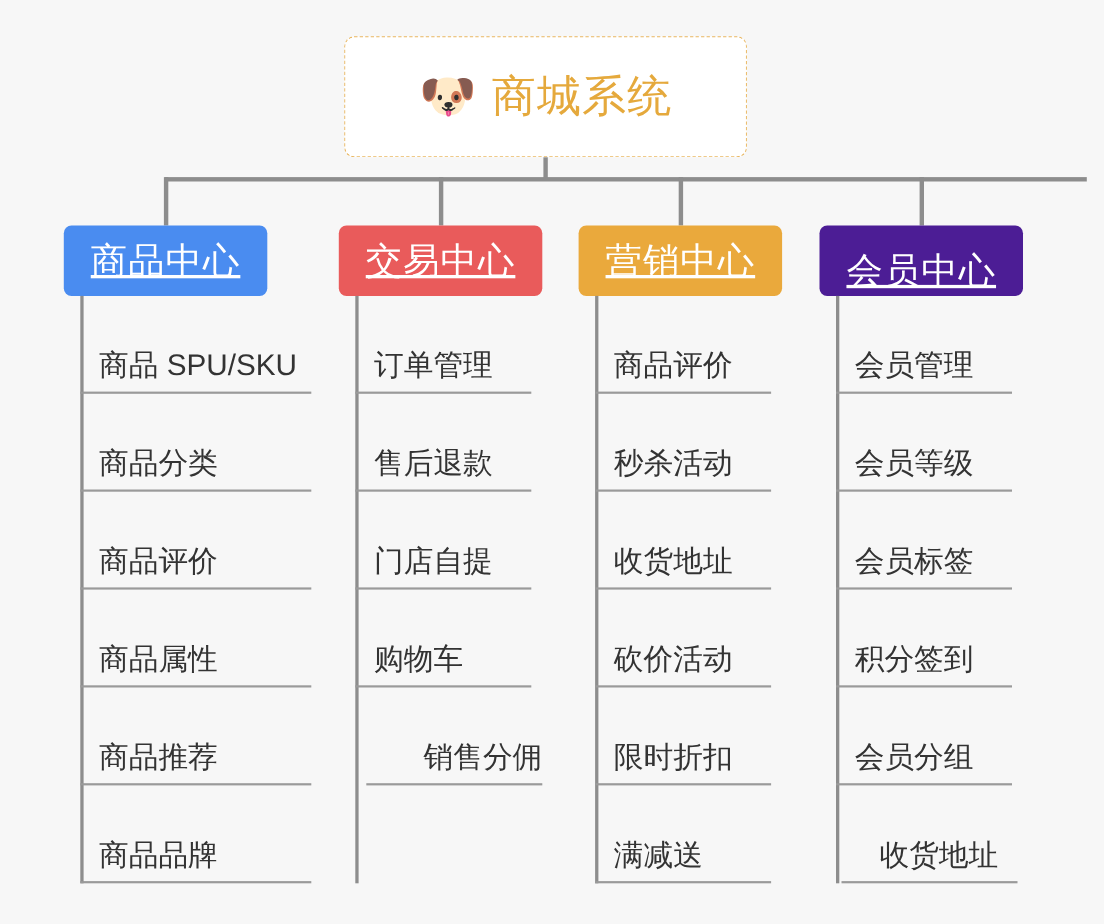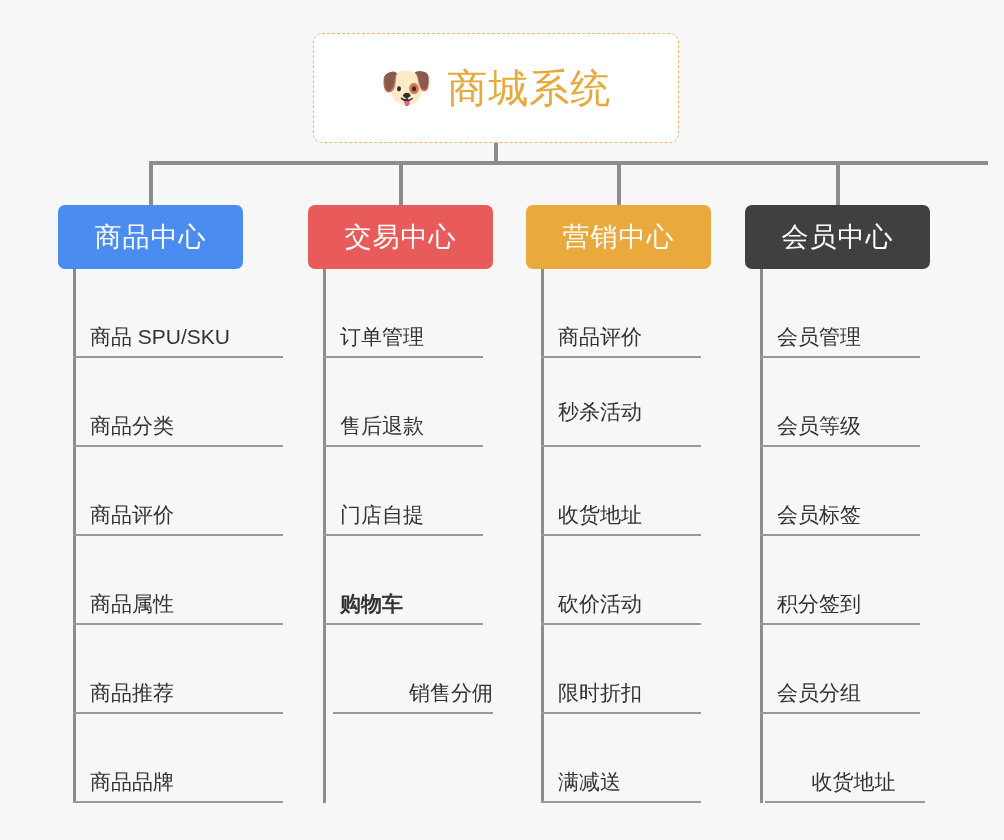--- a/index.html
+++ b/index.html
@@ -78,24 +78,25 @@
     position: absolute;
     top: 205px;
   }
   .cat-box {
     height: 64px;
     border-radius: 7px;
     display: flex;
     align-items: center;
     justify-content: center;
     color: #ffffff;
-    font-size: 27px;
+    font-size: 33px;
     letter-spacing: 1px;
     white-space: nowrap;
     box-sizing: border-box;
+    text-decoration: underline;
   }
 
   
   .leaf-list {
     position: relative;
     margin-top: 0;
     padding-top: 0;
   }
   .leaf-spine {
     position: absolute;
@@ -107,21 +108,21 @@
   .leaf-item {
     position: relative;
     height: 89px;
     box-sizing: border-box;
     display: flex;
     flex-direction: column;
     justify-content: flex-end;
     padding-left: 30px;
   }
   .leaf-label {
-    font-size: 21px;
+    font-size: 27px;
     color: #333333;
     line-height: 1.1;
     white-space: nowrap;
     padding-bottom: 8px;
   }
   .leaf-rule {
     height: 2px;
     background: #9a9a9a;
   }
 </style>
@@ -189,41 +190,41 @@
             <div class="leaf-rule" style="width: 160px; margin-left: -17px;"></div>
           </div>
           <div class="leaf-item" style="padding-left: 32px;">
             <div class="leaf-label">售后退款</div>
             <div class="leaf-rule" style="width: 160px; margin-left: -17px;"></div>
           </div>
           <div class="leaf-item" style="padding-left: 32px;">
             <div class="leaf-label">门店自提</div>
             <div class="leaf-rule" style="width: 160px; margin-left: -17px;"></div>
           </div>
-          <div class="leaf-item" style="padding-left: 32px; font-weight: bold;">
+          <div class="leaf-item" style="padding-left: 32px;">
             <div class="leaf-label">购物车</div>
             <div class="leaf-rule" style="width: 160px; margin-left: -17px;"></div>
           </div>
           <div class="leaf-item" style="padding-left: 32px; align-items: flex-end;">
             <div class="leaf-label">销售分佣</div>
             <div class="leaf-rule" style="width: 160px; margin-left: -17px;"></div>
           </div>
         </div>
       </div>
       <div class="column" style="left: 526px; width: 185px;">
         <div class="cat-box" style="background: rgb(234, 169, 60);">
           <span>营销中心</span>
         </div>
         <div class="leaf-list">
           <div class="leaf-spine" style="left: 15px; height: 534px;"></div>
           <div class="leaf-item" style="padding-left: 32px;">
             <div class="leaf-label">商品评价</div>
             <div class="leaf-rule" style="width: 160px; margin-left: -17px;"></div>
           </div>
-          <div class="leaf-item" style="padding-left: 32px; gap: 14px;">
+          <div class="leaf-item" style="padding-left: 32px;">
             <div class="leaf-label">秒杀活动</div>
             <div class="leaf-rule" style="width: 160px; margin-left: -17px;"></div>
           </div>
           <div class="leaf-item" style="padding-left: 32px;">
             <div class="leaf-label">收货地址</div>
             <div class="leaf-rule" style="width: 160px; margin-left: -17px;"></div>
           </div>
           <div class="leaf-item" style="padding-left: 32px;">
             <div class="leaf-label">砍价活动</div>
             <div class="leaf-rule" style="width: 160px; margin-left: -17px;"></div>
@@ -232,21 +233,21 @@
             <div class="leaf-label">限时折扣</div>
             <div class="leaf-rule" style="width: 160px; margin-left: -17px;"></div>
           </div>
           <div class="leaf-item" style="padding-left: 32px;">
             <div class="leaf-label">满减送</div>
             <div class="leaf-rule" style="width: 160px; margin-left: -17px;"></div>
           </div>
         </div>
       </div>
       <div class="column" style="left: 745px; width: 185px;">
-        <div class="cat-box" style="background: #404040;">
+        <div class="cat-box" style="background: #4c1d95; align-items: flex-end;">
           <span>会员中心</span>
         </div>
         <div class="leaf-list">
           <div class="leaf-spine" style="left: 15px; height: 534px;"></div>
           <div class="leaf-item" style="padding-left: 32px;">
             <div class="leaf-label">会员管理</div>
             <div class="leaf-rule" style="width: 160px; margin-left: -17px;"></div>
           </div>
           <div class="leaf-item" style="padding-left: 32px;">
             <div class="leaf-label">会员等级</div>

